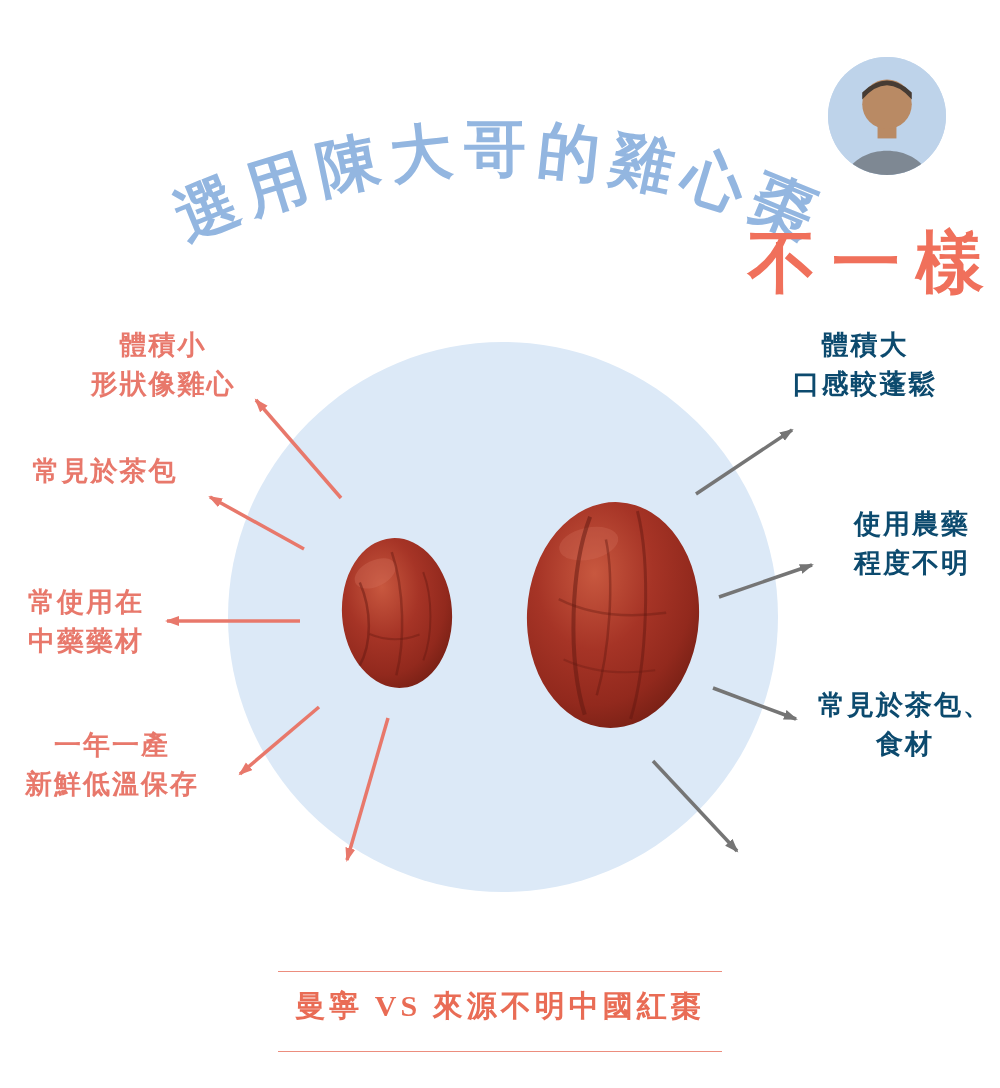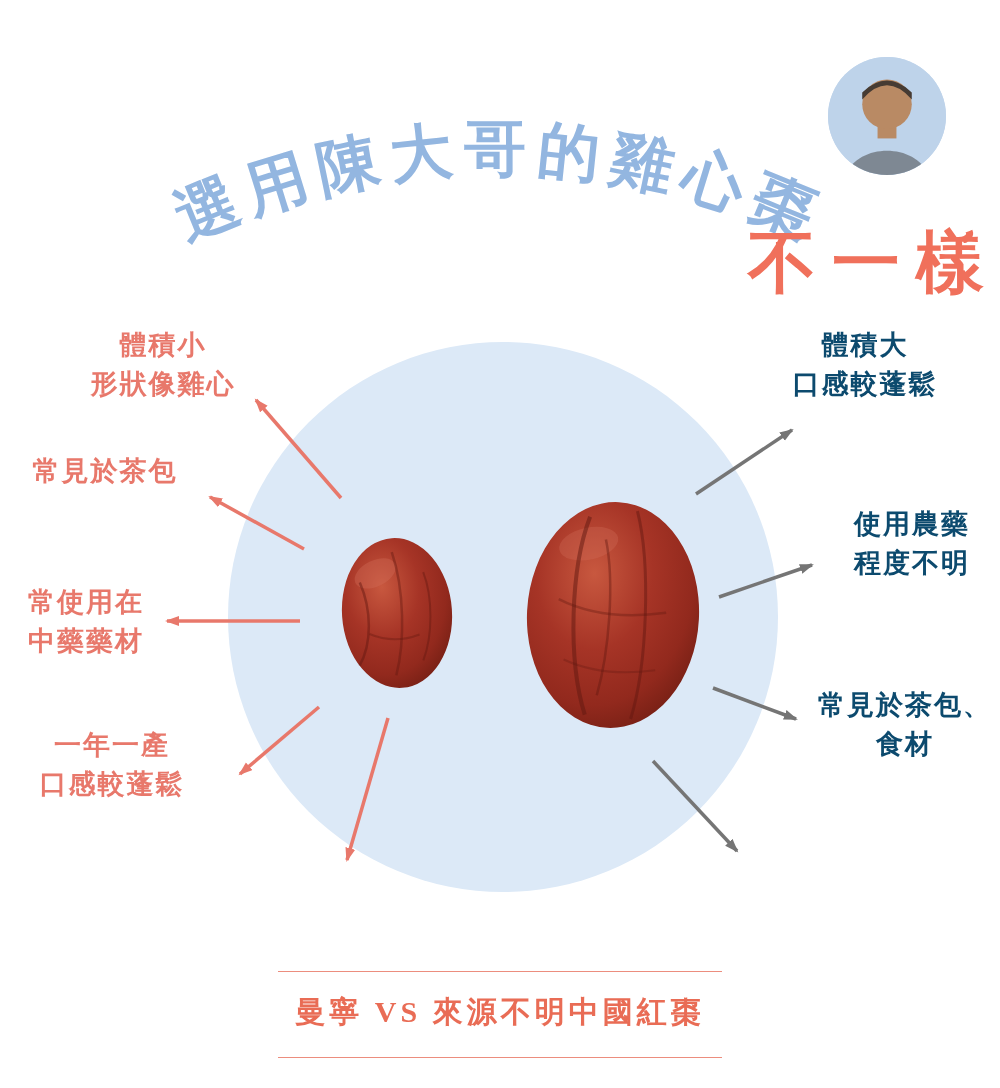--- a/index.html
+++ b/index.html
@@ -82,21 +82,21 @@
 
   .footer {
     position: absolute;
     left: 278px; top: 971px;
     width: 444px;
     border-top: 1px solid #ec8d7e;
     border-bottom: 1px solid #ec8d7e;
     text-align: center;
   }
   .footer-text {
-    margin: 20px 0 24px;
+    margin: 14px 0 24px;
     font-family: "Liberation Serif", serif;
     font-size: 30px;
     font-weight: 600;
     color: #e96c55;
     letter-spacing: 4px;
   }
 </style>
 </head>
 <body>
 
@@ -175,21 +175,21 @@
       <line x1="653" y1="761" x2="737" y2="851" marker-end="url(#arrGray)"></line>
     </g>
   </svg>
 
   <div class="label red l1">體積小
 形狀像雞心</div>
   <div class="label red l2">常見於茶包</div>
   <div class="label red l3">常使用在
 中藥藥材</div>
   <div class="label red l4">一年一產
-口感較蓬鬆</div>
+新鮮低溫保存</div>
 
   <div class="label gray r1">體積大
 口感較蓬鬆</div>
   <div class="label gray r2">使用農藥
 程度不明</div>
   <div class="label gray r3">常見於茶包、
 食材</div>
 
   <div class="footer">
     <div class="footer-text">曼寧 VS 來源不明中國紅棗</div>

